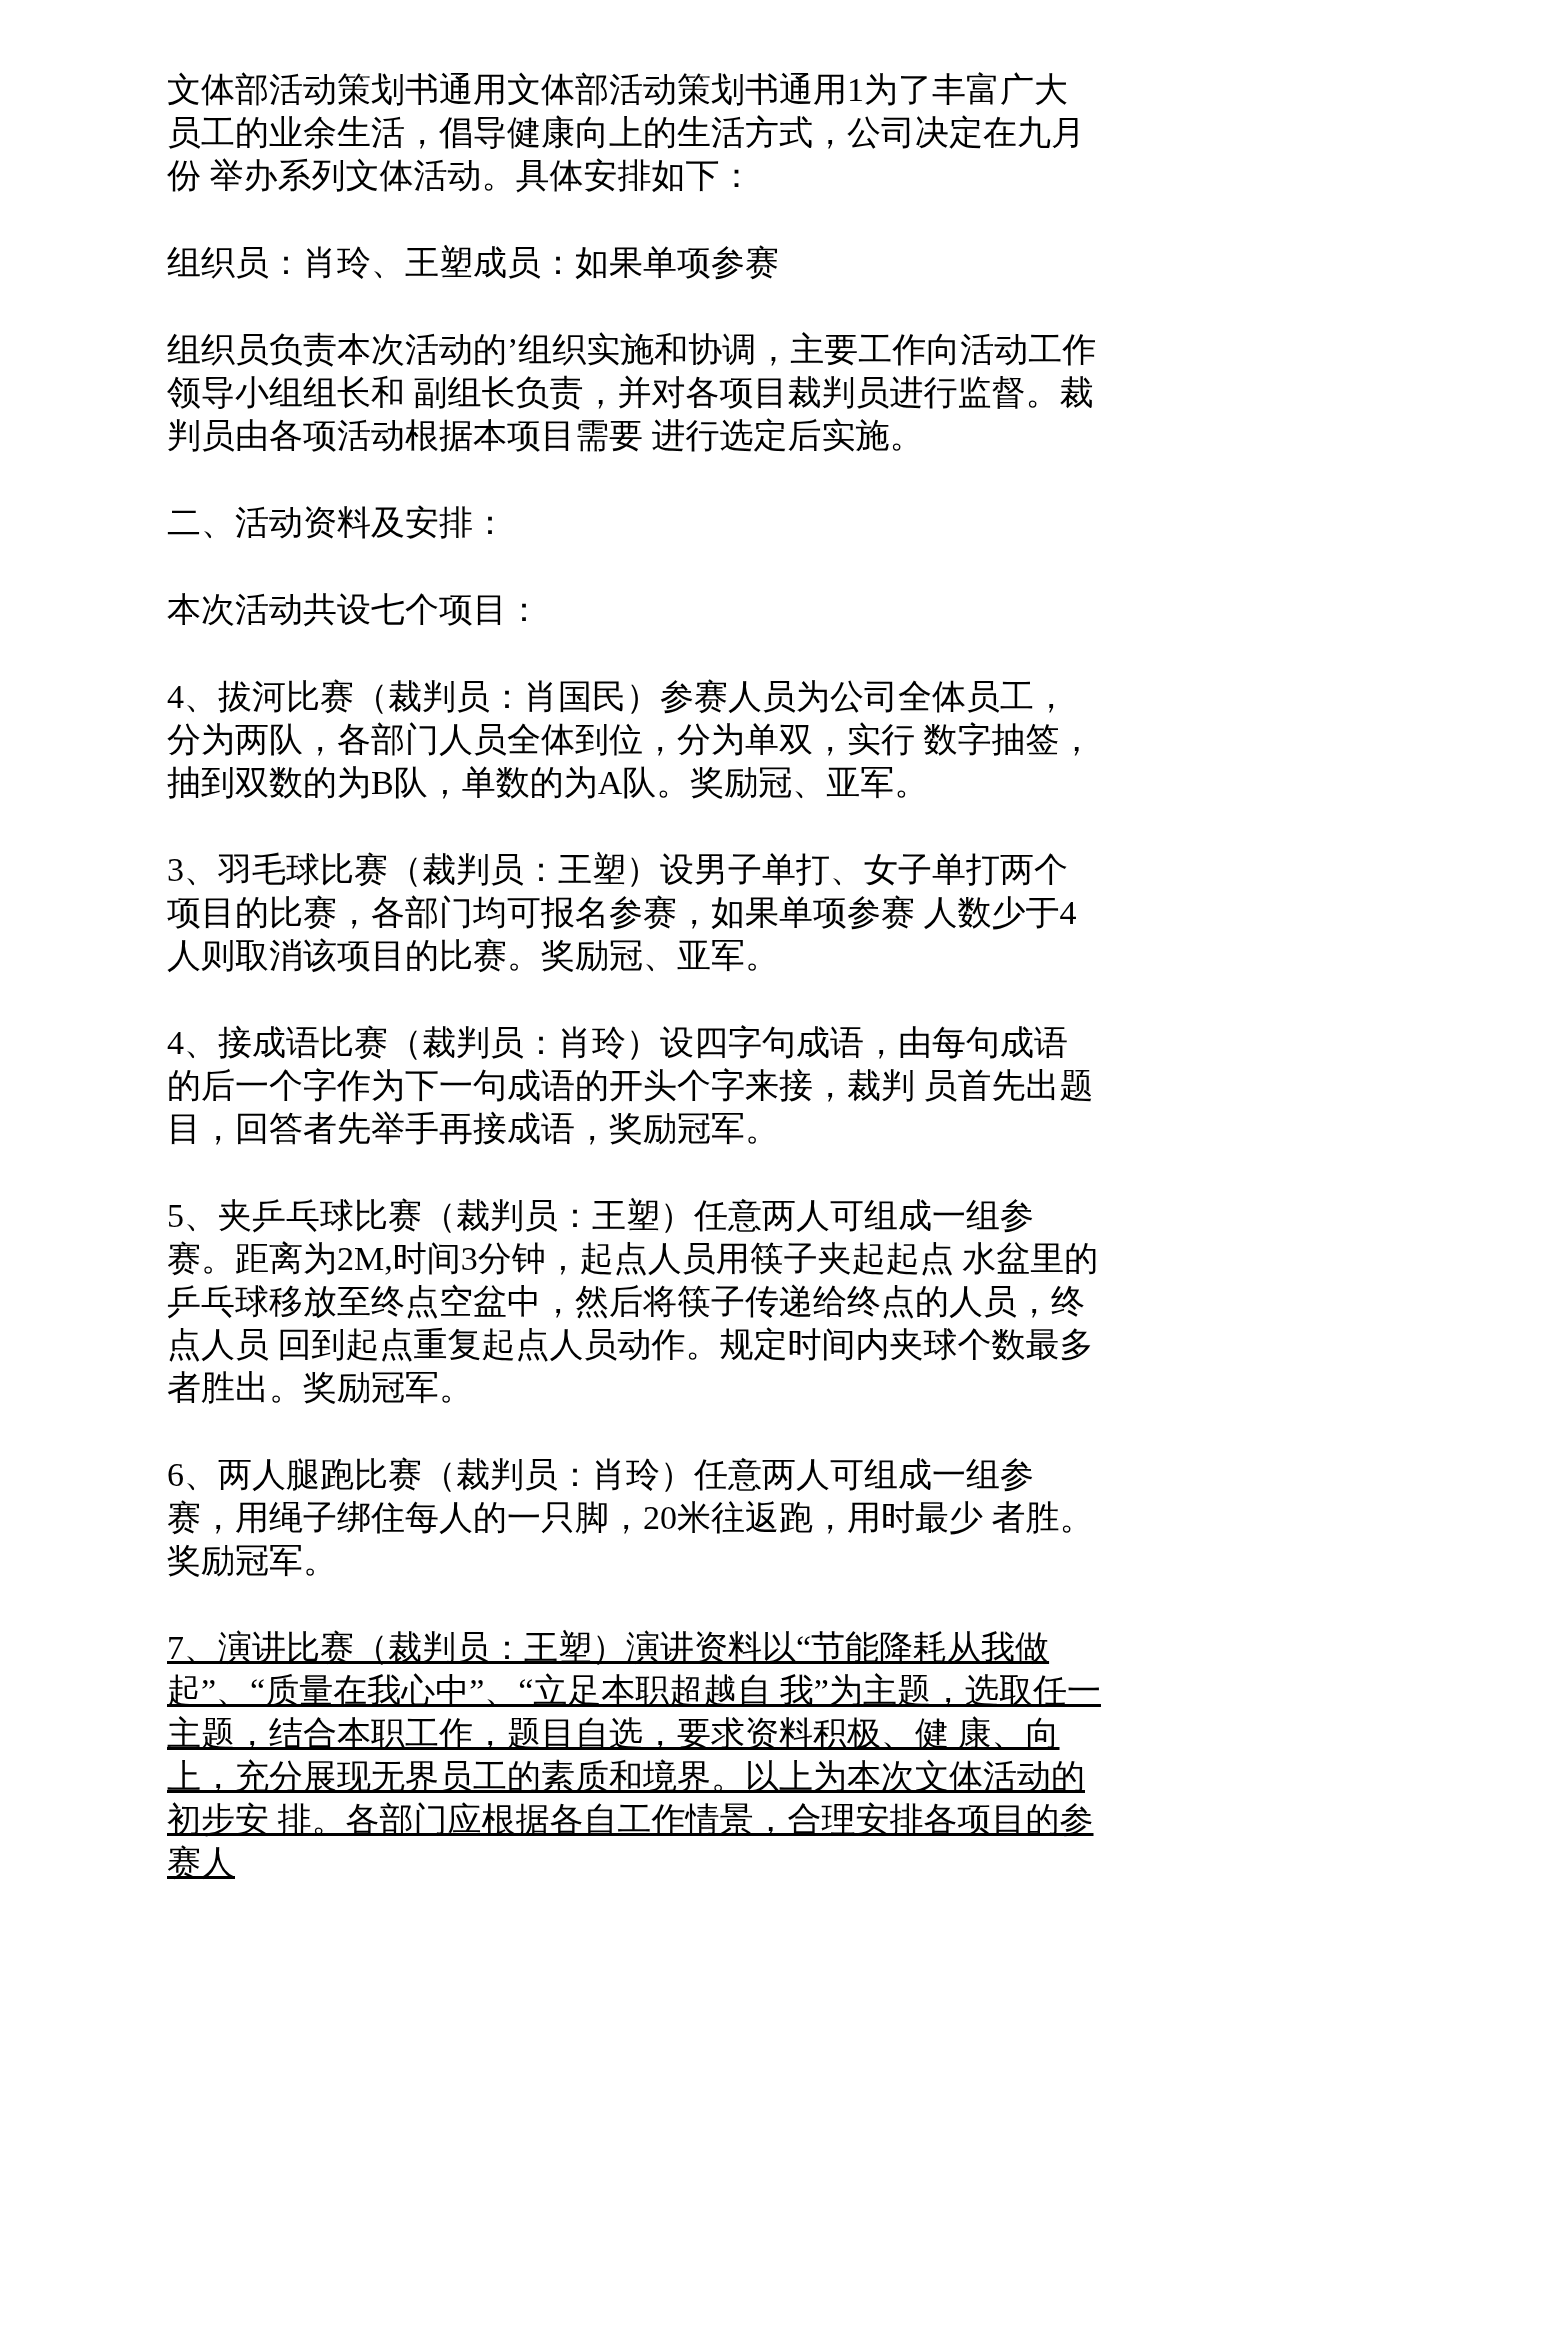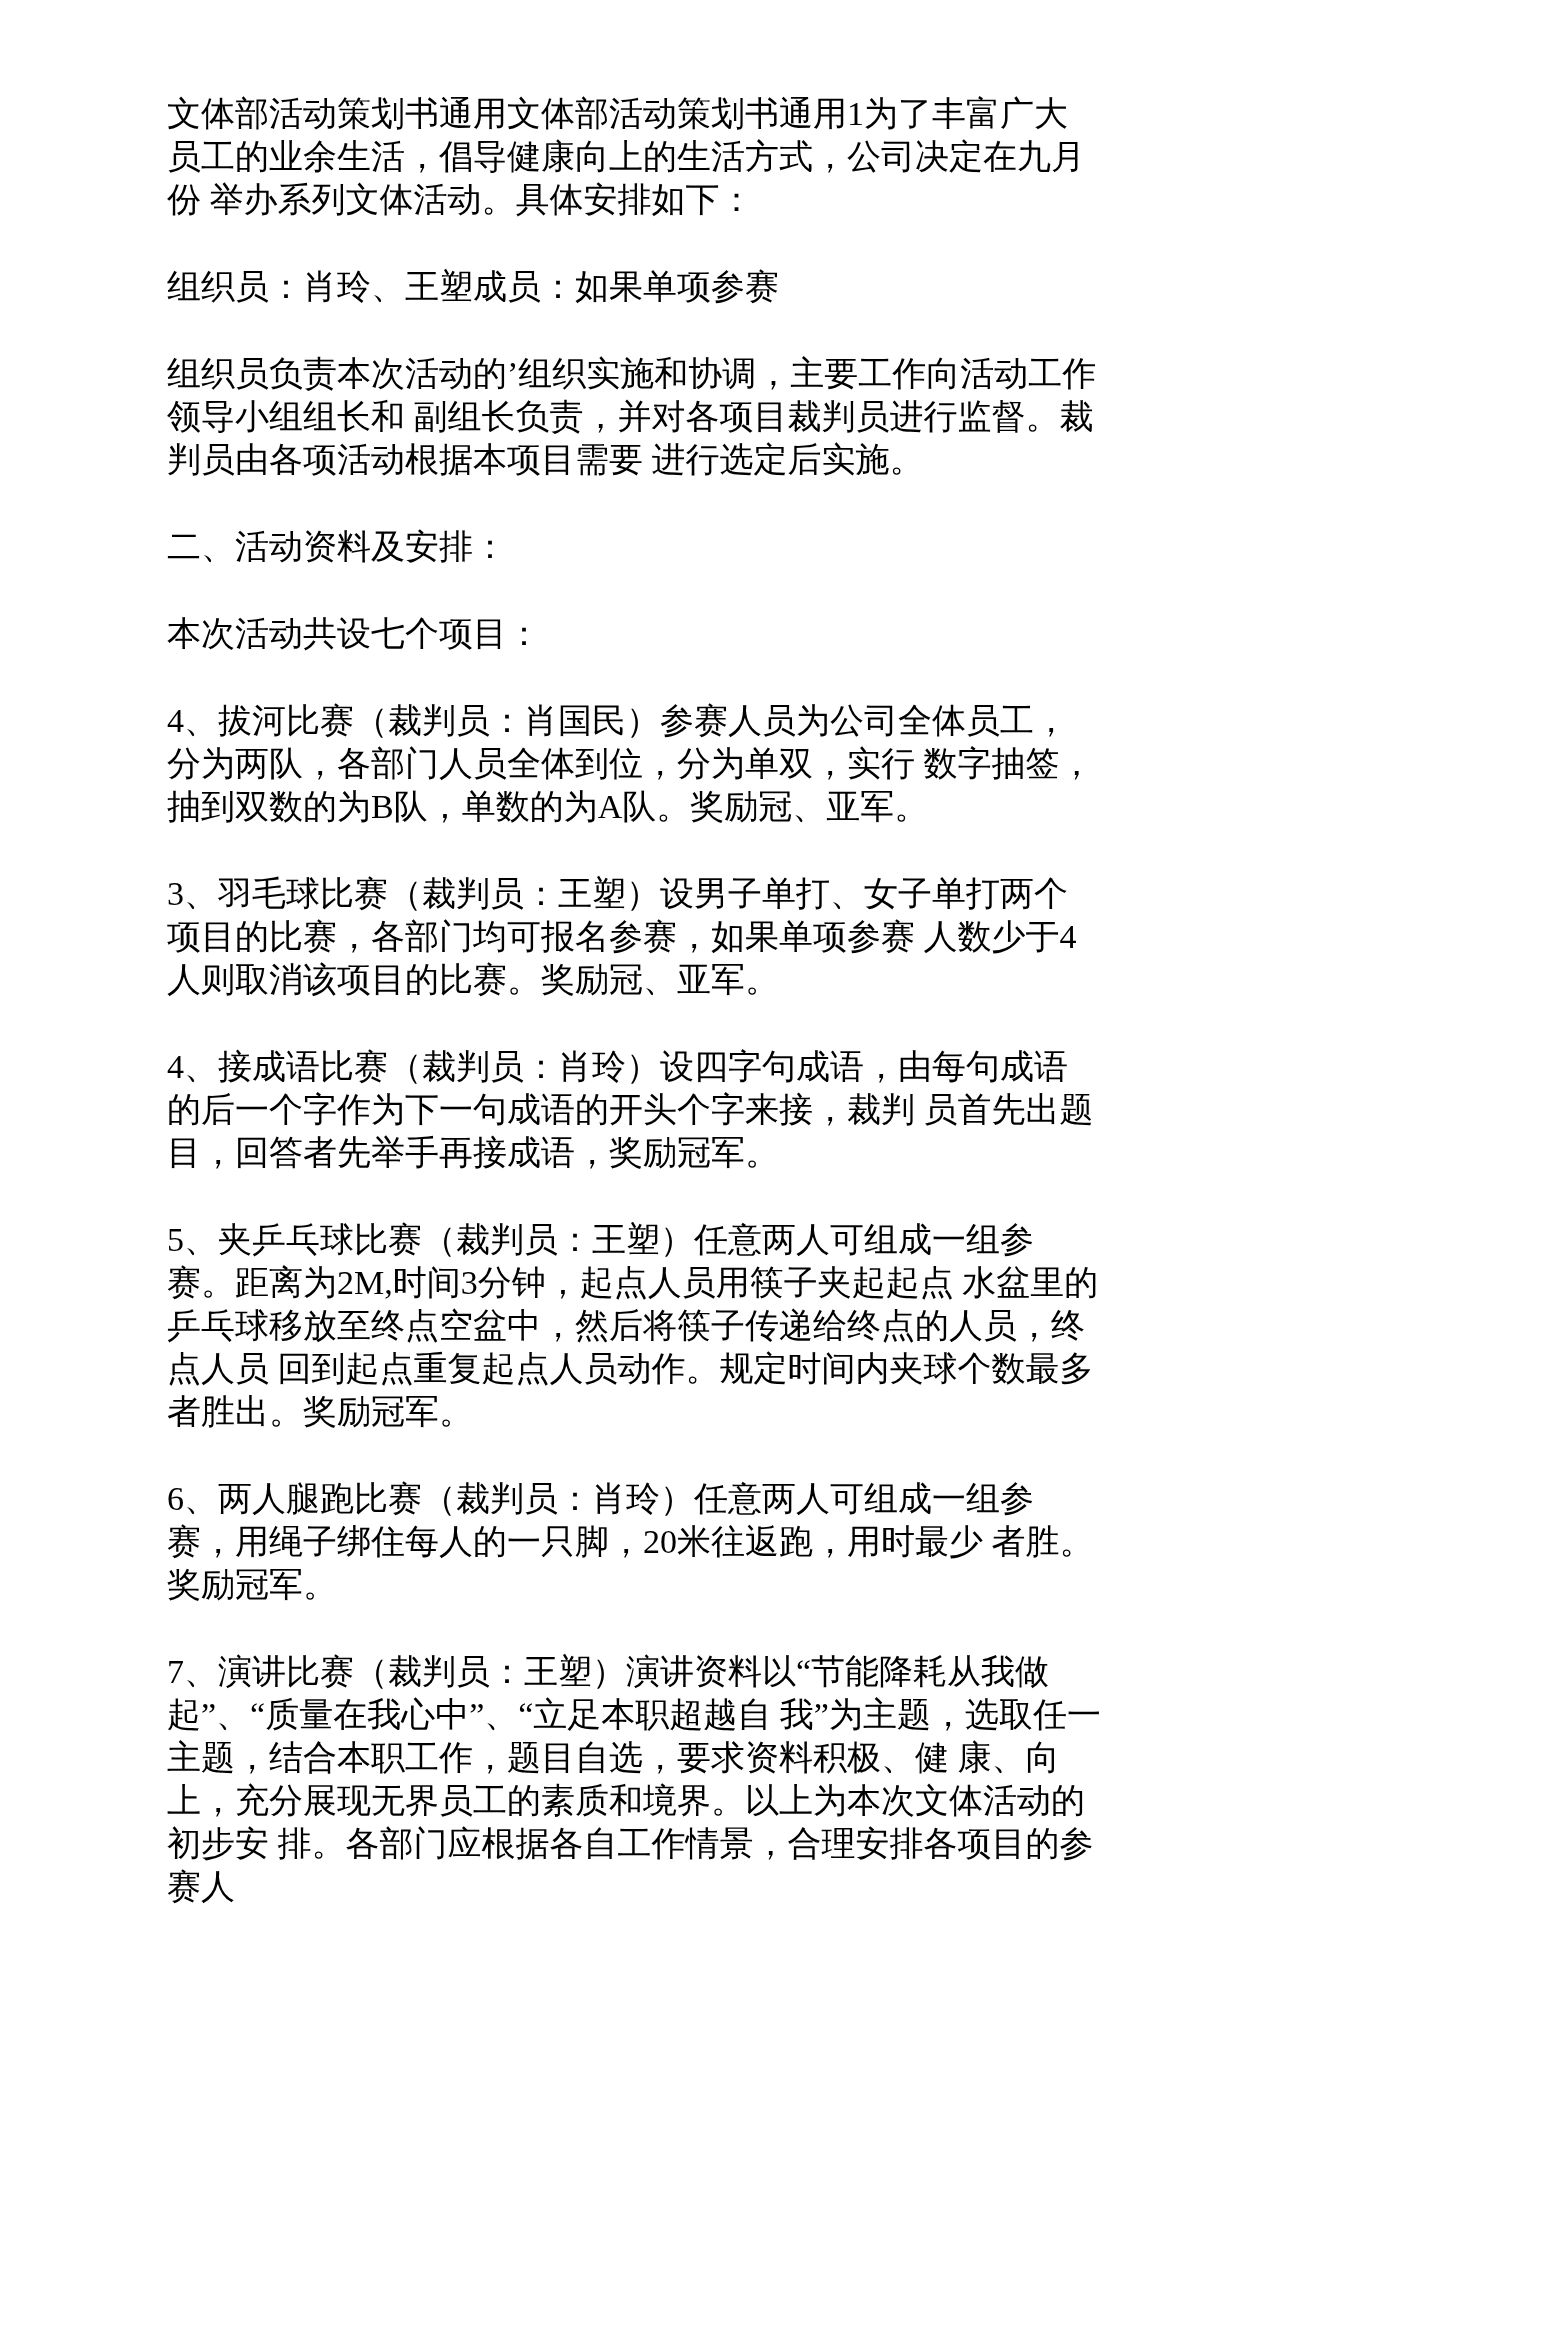--- a/index.html
+++ b/index.html
@@ -7,37 +7,38 @@
     padding: 0;
     background: #ffffff;
   }
   .page {
     position: relative;
     width: 1264px;
     height: 2342px;
     background: #ffffff;
     color: #000000;
     box-sizing: border-box;
-    padding: 92px 163px 0 167px;
+    padding: 68px 163px 0 167px;
     overflow: hidden;
     font-family: "Liberation Serif", "DejaVu Serif", serif;
   }
   .doc-body {
     width: 100%;
   }
   .para {
     margin: 0 0 44px 0;
     font-size: 34px;
     line-height: 43px;
     text-align: left;
     letter-spacing: 0;
     word-break: break-word;
   }
   .para:last-child {
     margin-bottom: 8px;
+    text-decoration: underline;
   }
 </style>
 </head>
 <body>
 
 <div class="page">
   <div class="doc-body">
       <p class="para">文体部活动策划书通用文体部活动策划书通用1为了丰富广大员工的业余生活，倡导健康向上的生活方式，公司决定在九月份 举办系列文体活动。具体安排如下：</p>
       <p class="para">组织员：肖玲、王塑成员：如果单项参赛</p>
       <p class="para">组织员负责本次活动的’组织实施和协调，主要工作向活动工作领导小组组长和 副组长负责，并对各项目裁判员进行监督。裁判员由各项活动根据本项目需要 进行选定后实施。</p>

